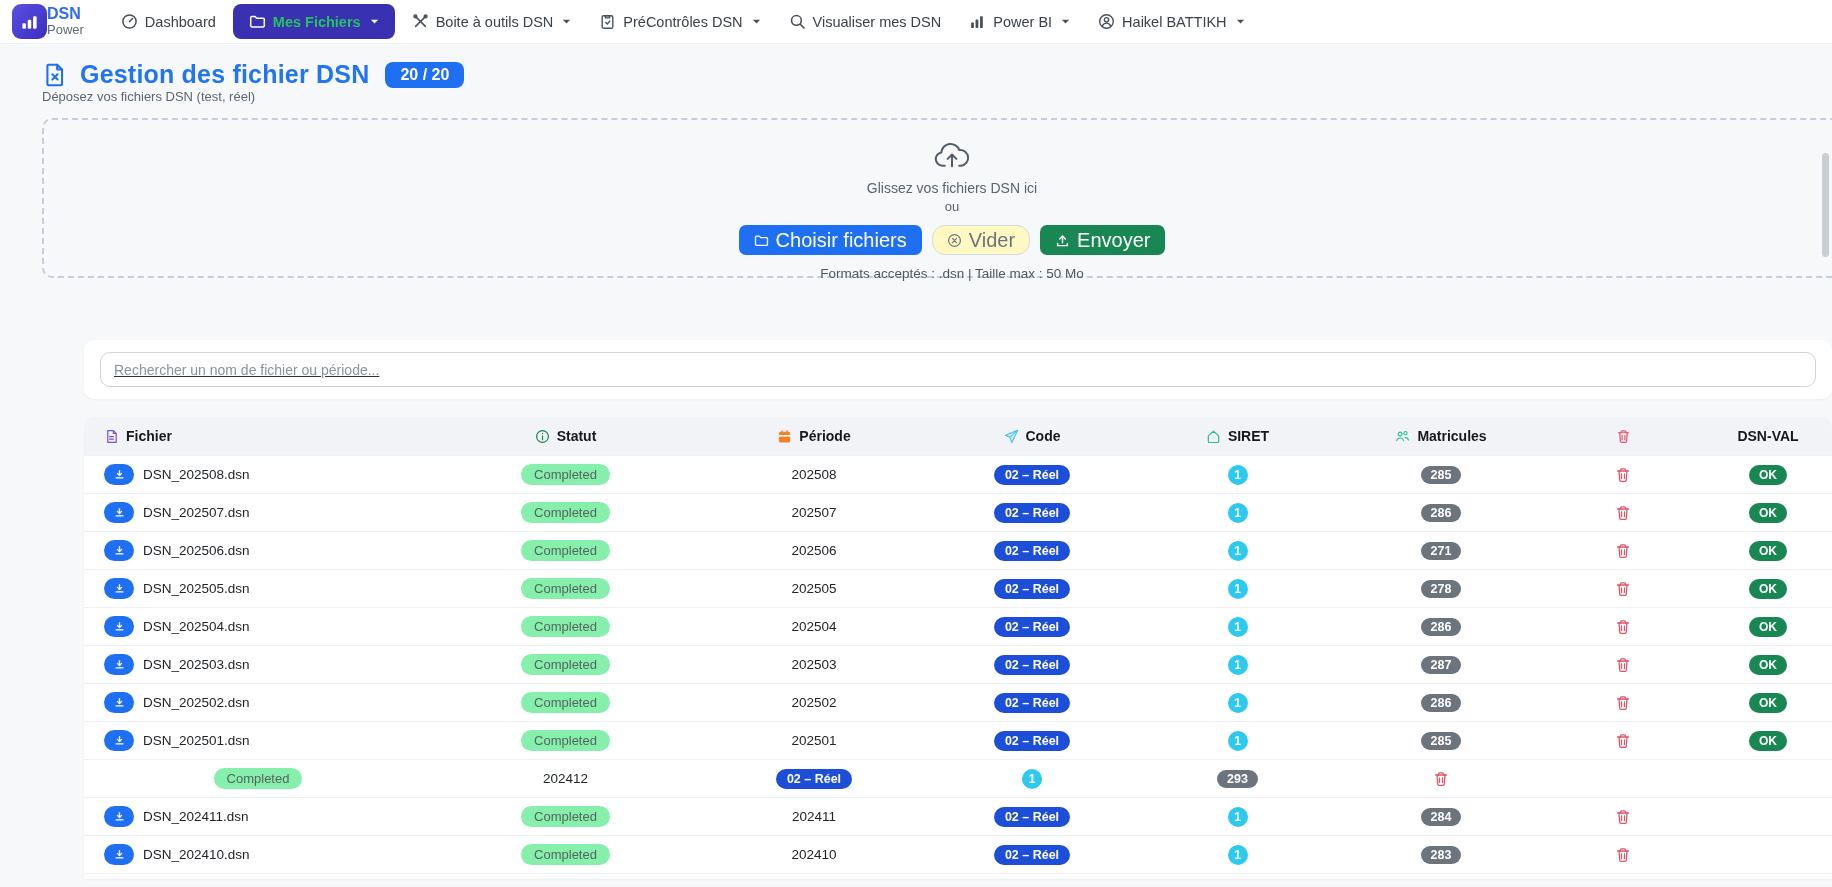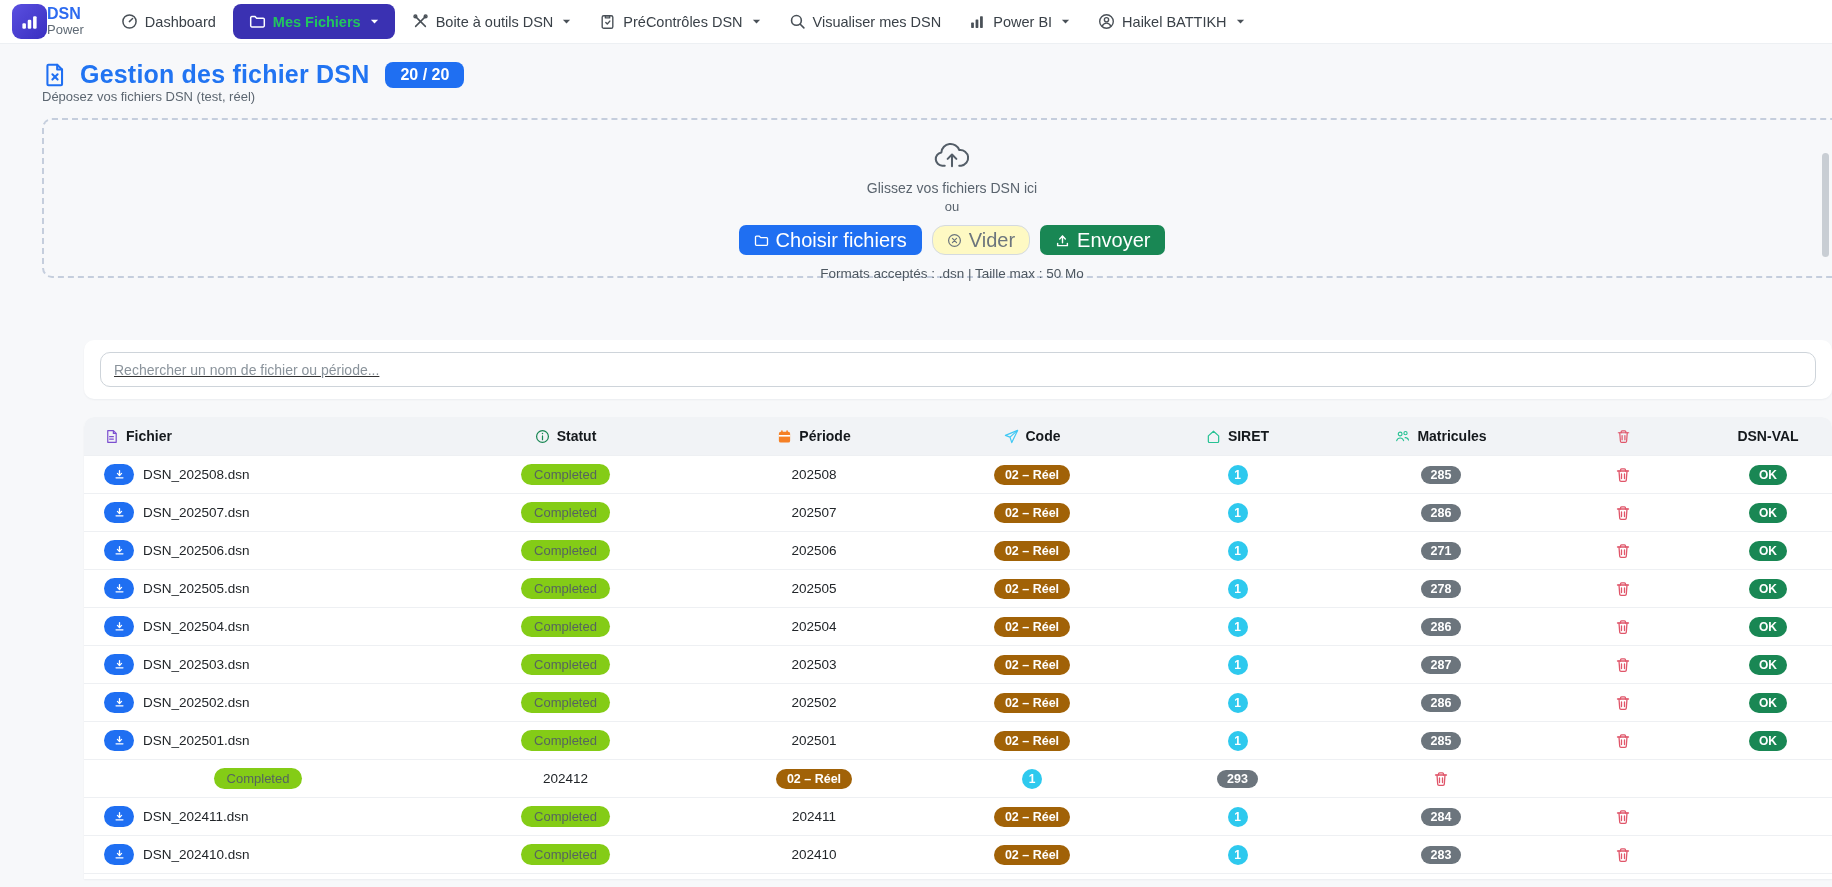--- a/index.html
+++ b/index.html
@@ -63,22 +63,22 @@
   .ic-plane { color:#41c8f4; }
   .ic-home { color:#27c294; }
   .ic-users { color:#27c294; }
   .ic-trash { color:#e0566a; }
   .tr { height:38px; border-top:1px solid #eef0f3; background:#fff; }
   .td { display:flex; align-items:center; justify-content:center; font-size:13.5px; color:#212529; }
   .td-file { justify-content:flex-start; padding-left:20px; gap:9px; }
   .dl-btn { width:30px; height:21px; border-radius:11px; background:#1f6ff2; border:none; display:flex; align-items:center; justify-content:center; cursor:pointer; }
   .dl-btn .i { width:11px; height:11px; color:#fff; }
   .fname { font-size:13.5px; color:#212529; }
-  .badge-status { background:#84cc16; color:#56655e; padding:3px 13px; border-radius:20px; font-size:13px; }
-  .badge-code { background:#a16207; color:#fff; font-weight:700; font-size:12.5px; padding:3px 11px; border-radius:20px; }
+  .badge-status { background:#86efac; color:#56655e; padding:3px 13px; border-radius:20px; font-size:13px; }
+  .badge-code { background:#1d4ed8; color:#fff; font-weight:700; font-size:12.5px; padding:3px 11px; border-radius:20px; }
   .badge-siret { width:20px; height:20px; border-radius:50%; background:#2ec9ee; color:#fff; font-weight:700; font-size:12px; display:flex; align-items:center; justify-content:center; }
   .badge-mat { background:#6c757d; color:#fff; font-weight:700; font-size:12.5px; padding:2px 10px; border-radius:20px; }
   .badge-ok { background:#198754; color:#fff; font-weight:700; font-size:12px; padding:3px 10px; border-radius:20px; }
   .row-trash { width:16px; height:16px; color:#e0566a; cursor:pointer; }
   .tr-ghost { height:6px; border-top:1px solid #eef0f3; background:#fff; }
 
   .scroll-thumb { position:absolute; right:3px; top:153px; width:7px; height:104px; border-radius:4px; background:#c9ced4; }
 </style>
 </head>
 <body>

